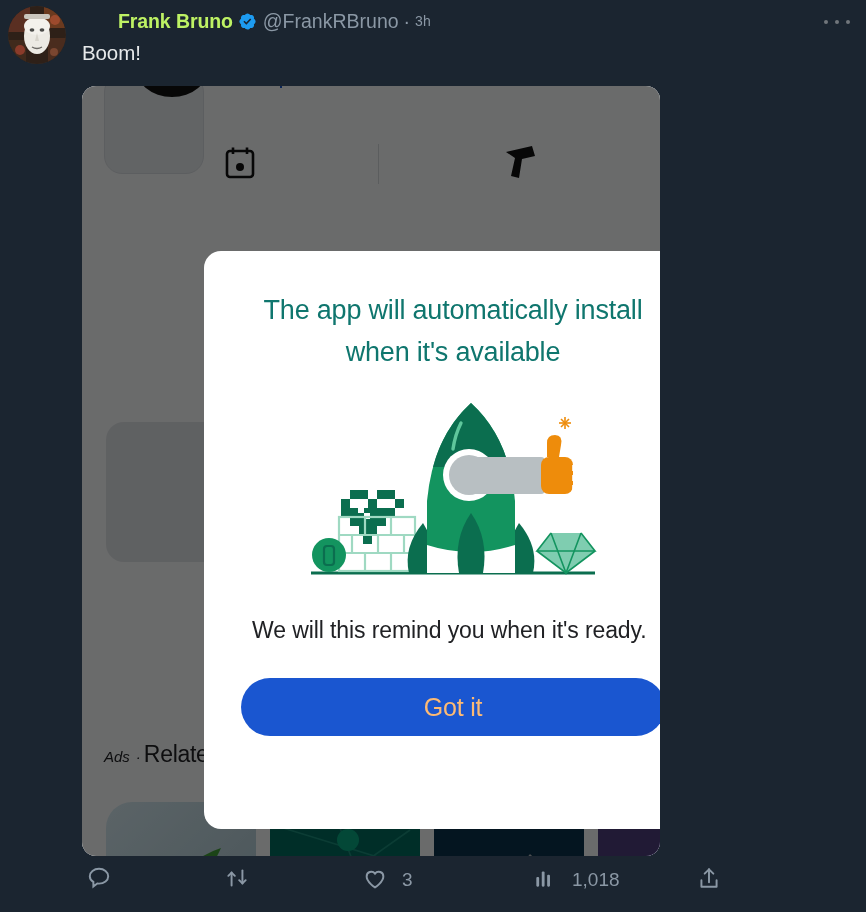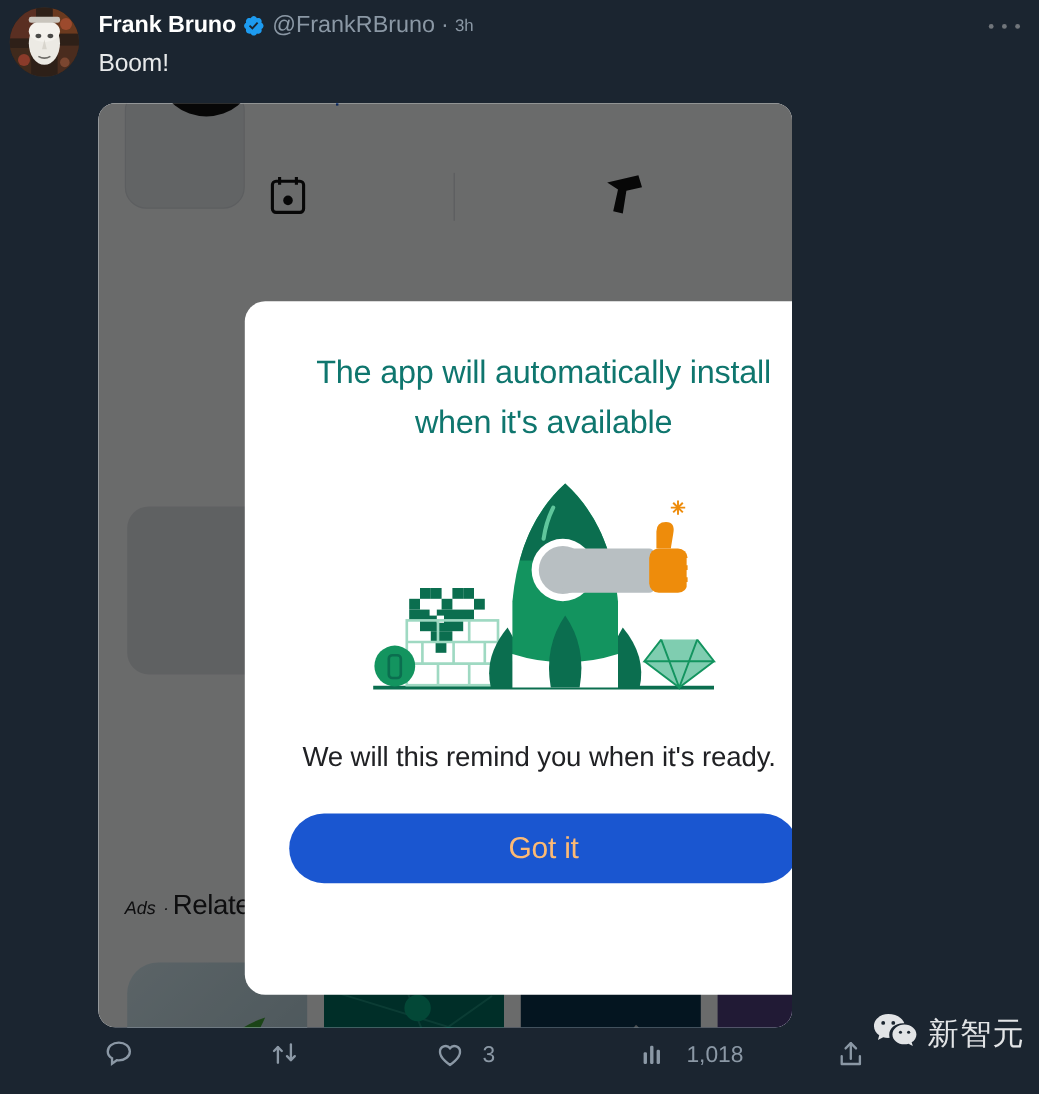--- a/index.html
+++ b/index.html
@@ -38,24 +38,25 @@
   .avatar svg { display: block; }
 
   .name-row {
     position: absolute;
     left: 82px; top: 8px;
     display: flex;
     align-items: center;
     height: 26px;
   }
   .display-name {
-    color: #ffffff;
+    color: #bef264;
     font-size: 19.5px;
     font-weight: bold;
     letter-spacing: -0.1px;
+    margin-left: 36px;
   }
   .verified {
     margin-left: 5px;
     width: 19px; height: 19px;
     display: inline-block;
   }
   .handle {
     color: #8b98a5;
     font-size: 19.5px;
     margin-left: 6px;
@@ -599,27 +600,14 @@
             <path d="M12 16V4"></path>
               <path d="M8 8l4-4 4 4"></path>
             <path d="M5 14v6h14v-6"></path>
           </g>
         </svg>
       </span>
       <span class="cnt"></span>
     </div>
   </div>
 
-  <div class="watermark">
-    <span>
-      <svg width="38" height="32" viewBox="0 0 38 32" aria-hidden="true">
-        <path fill="#e2e4e6" d="M13.2 2C6.6 2 1.3 6.5 1.3 12c0 3.1 1.7 5.9 4.4 7.7L4.6 23.6l4.4-2.3c1.3.4 2.7.6 4.2.6.4 0 .8 0 1.2-.1-.3-.8-.4-1.7-.4-2.6 0-5.3 5.1-9.5 11.4-9.5.4 0 .8 0 1.2.1C25.5 5.6 19.9 2 13.2 2z"></path>
-        <circle cx="9" cy="9.4" r="1.6" fill="#1b2530"></circle>
-        <circle cx="17.4" cy="9.4" r="1.6" fill="#1b2530"></circle>
-        <path fill="#e2e4e6" d="M36.7 19c0-4.6-4.5-8.3-10-8.3s-10 3.7-10 8.3 4.5 8.3 10 8.3c1.2 0 2.3-.2 3.4-.5l3.6 1.9-1-3.1c2.4-1.5 4-3.9 4-6.6z"></path>
-        <circle cx="23.4" cy="17.2" r="1.3" fill="#1b2530"></circle>
-        <circle cx="30.2" cy="17.2" r="1.3" fill="#1b2530"></circle>
-      </svg>
-    </span>
-    <span class="wm-text">新智元</span>
-  </div>
 
 </div>
 
 </body></html>

